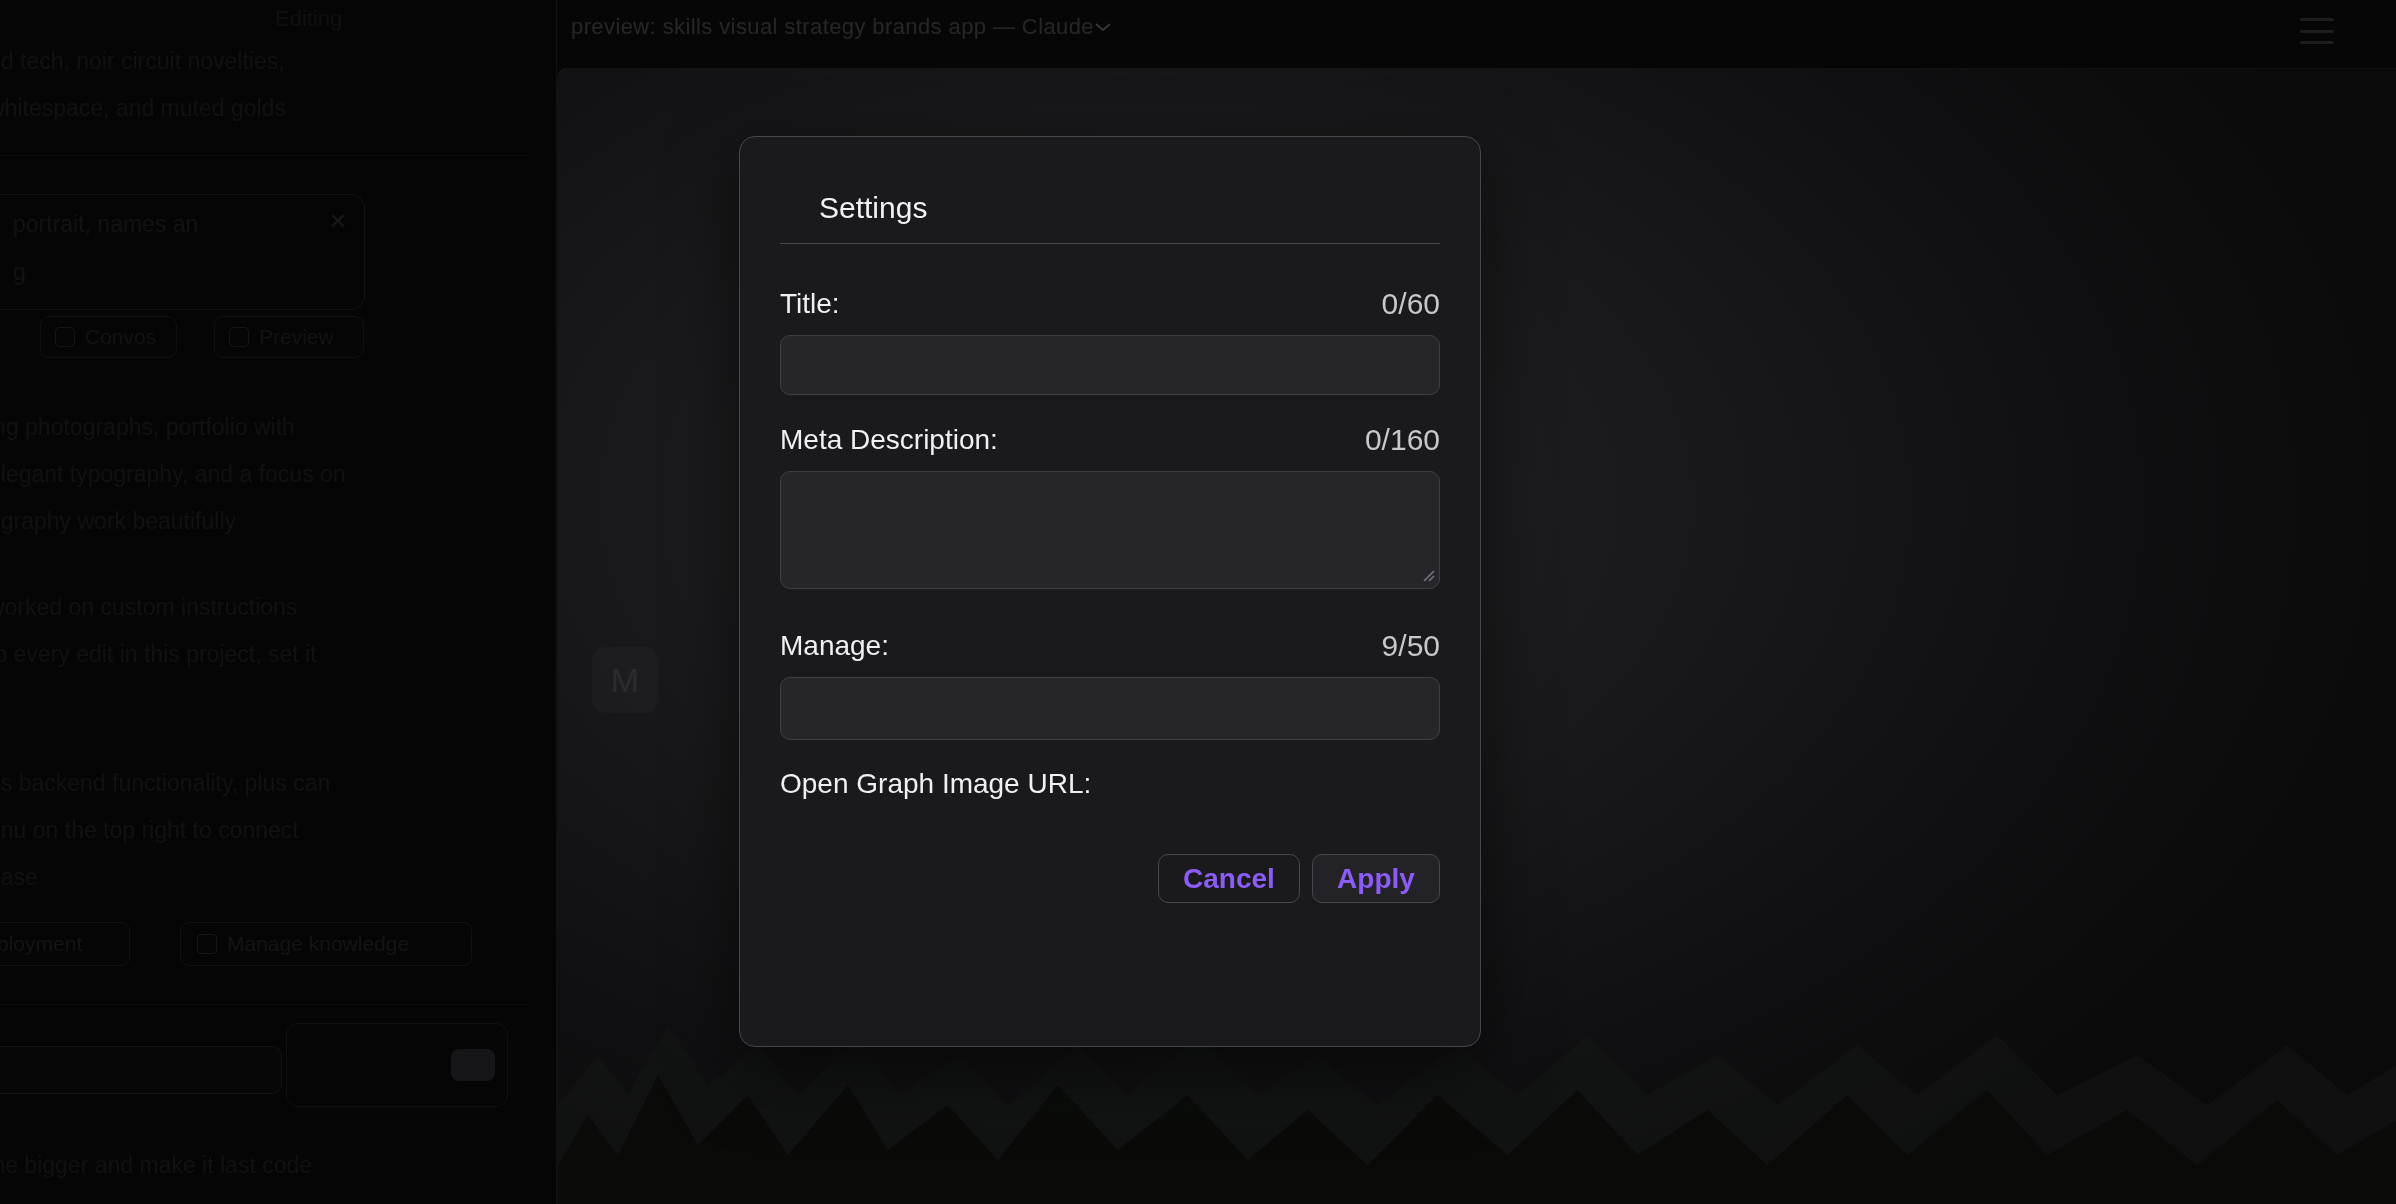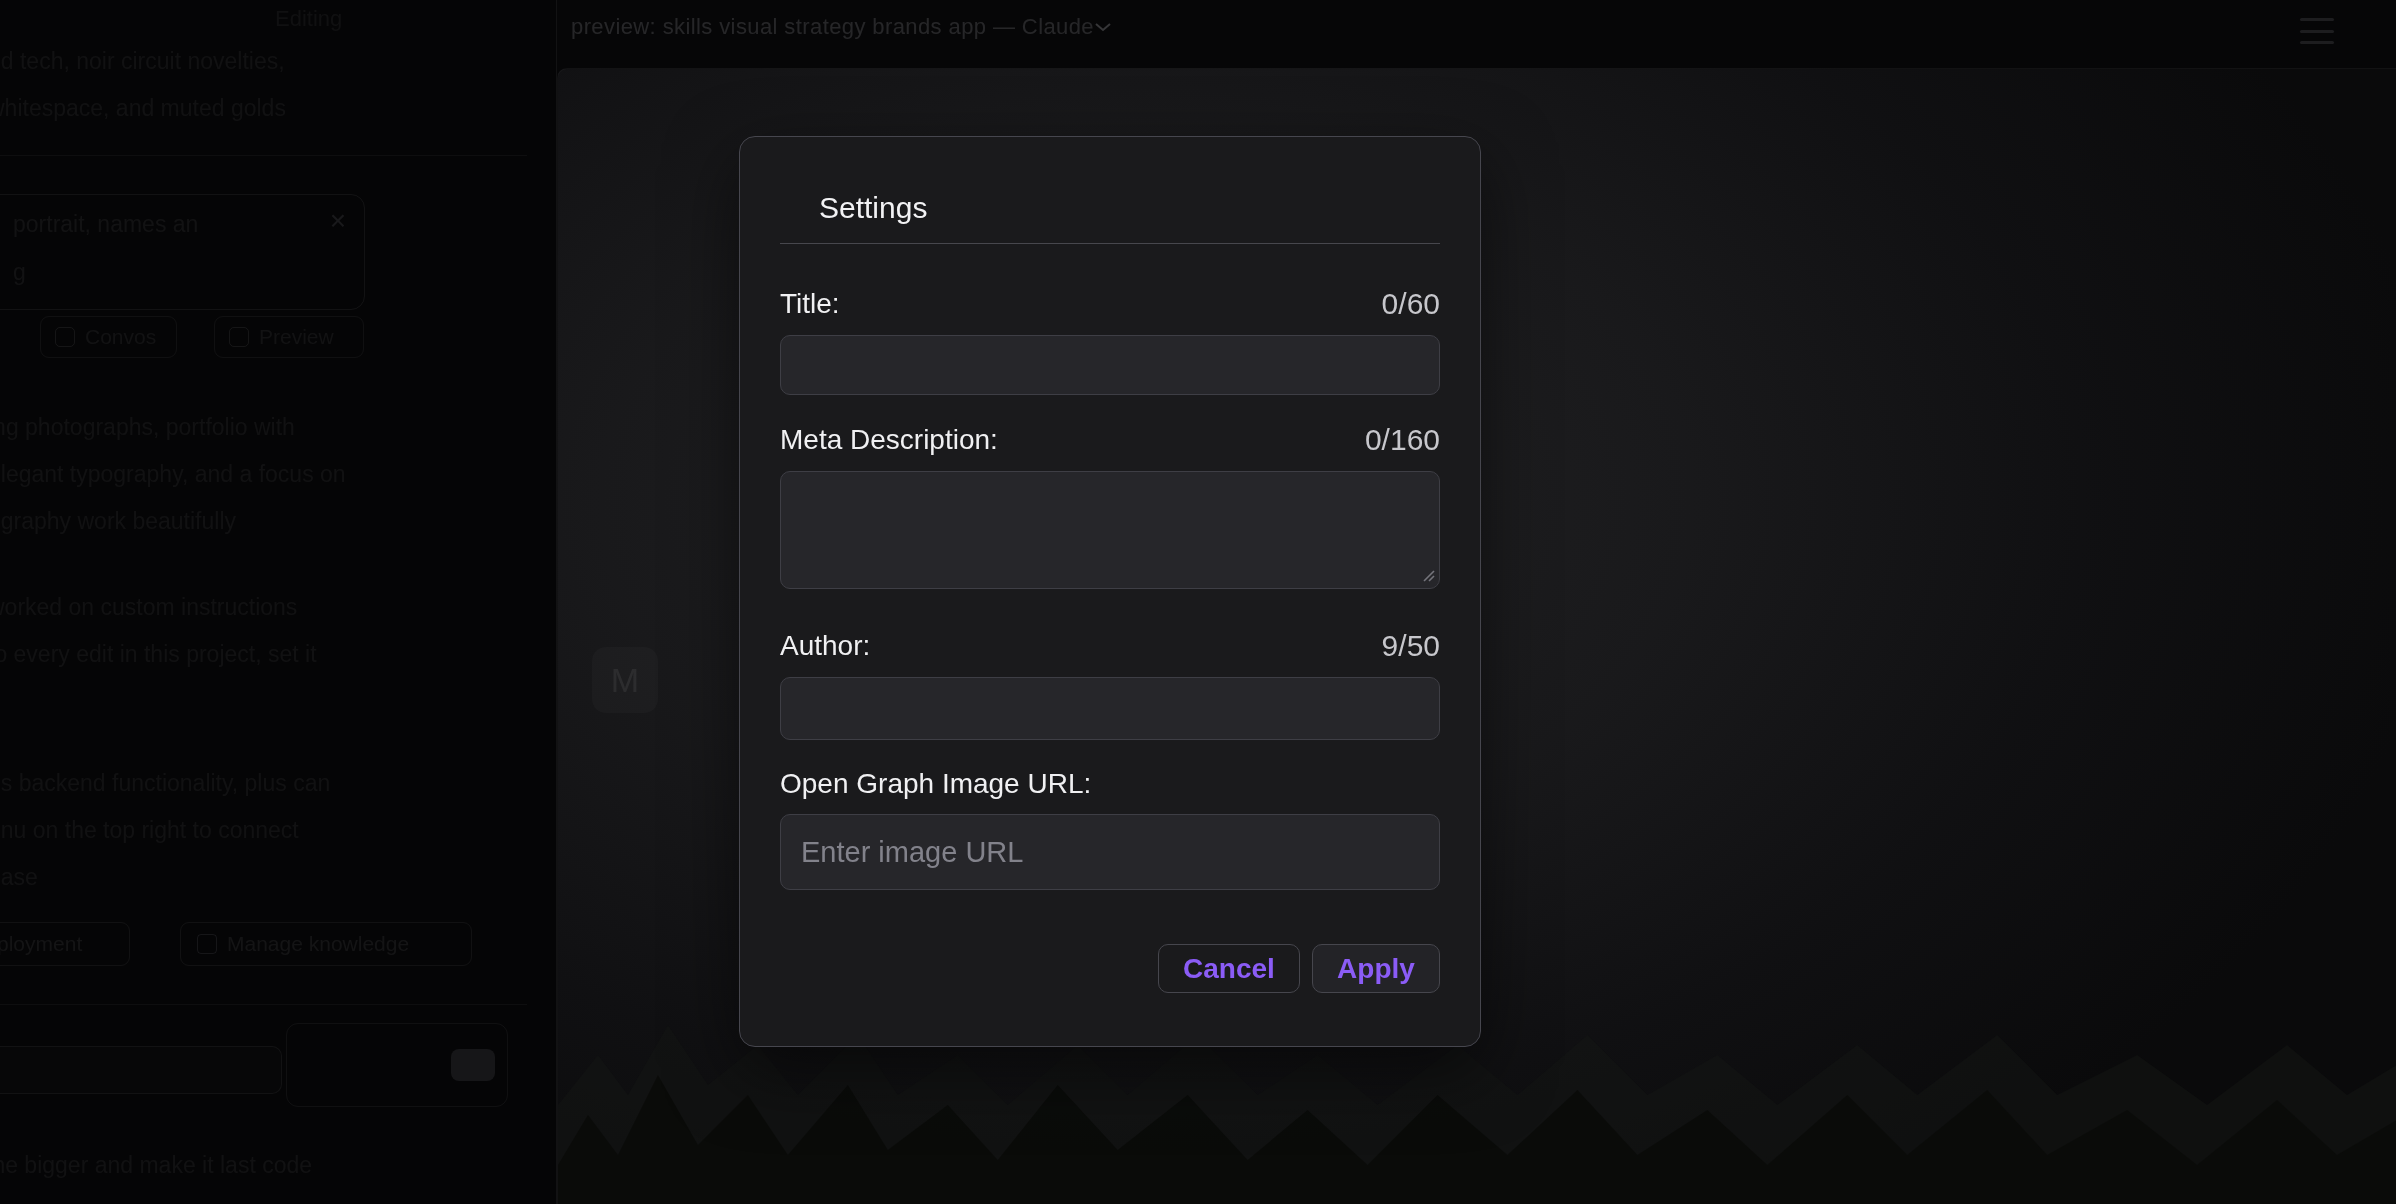--- a/index.html
+++ b/index.html
@@ -159,30 +159,29 @@
       <textarea class="inp" style=""></textarea>
       <svg class="rsz" viewBox="0 0 15 15">
         <line x1="4" y1="14" x2="14" y2="4" stroke="#74747c" stroke-width="1.6"></line>
         <line x1="9" y1="14" x2="14" y2="9" stroke="#74747c" stroke-width="1.6"></line>
       </svg>
     </div>
   </div>
 
   <div class="f3">
     <div class="frow">
-      <span class="flabel">Author:</span>
+      <span class="flabel">Manage:</span>
       <span class="fcount">9/50</span>
     </div>
     <input class="inp h63" type="text" value="" style="">
   </div>
 
   <div class="f4">
     <div class="frow">
       <span class="flabel">Open Graph Image URL:</span>
     </div>
-    <input class="inp h76" type="text" placeholder="Enter image URL" style="">
   </div>
 
   <div class="btnrow">
     <button class="btn cancel">Cancel</button>
     <button class="btn apply">Apply</button>
   </div>
 </section>
 
 </body></html>

